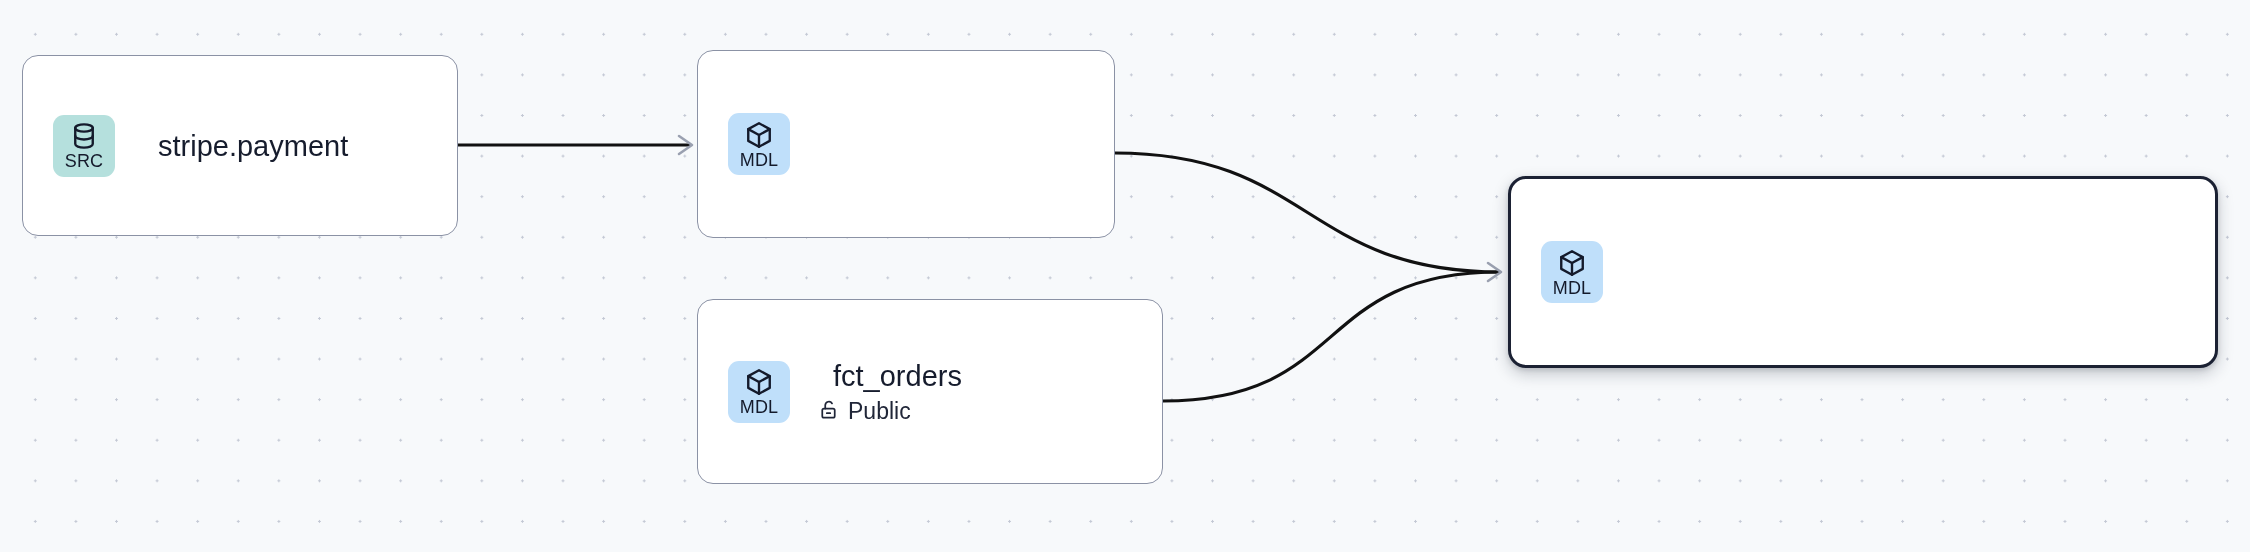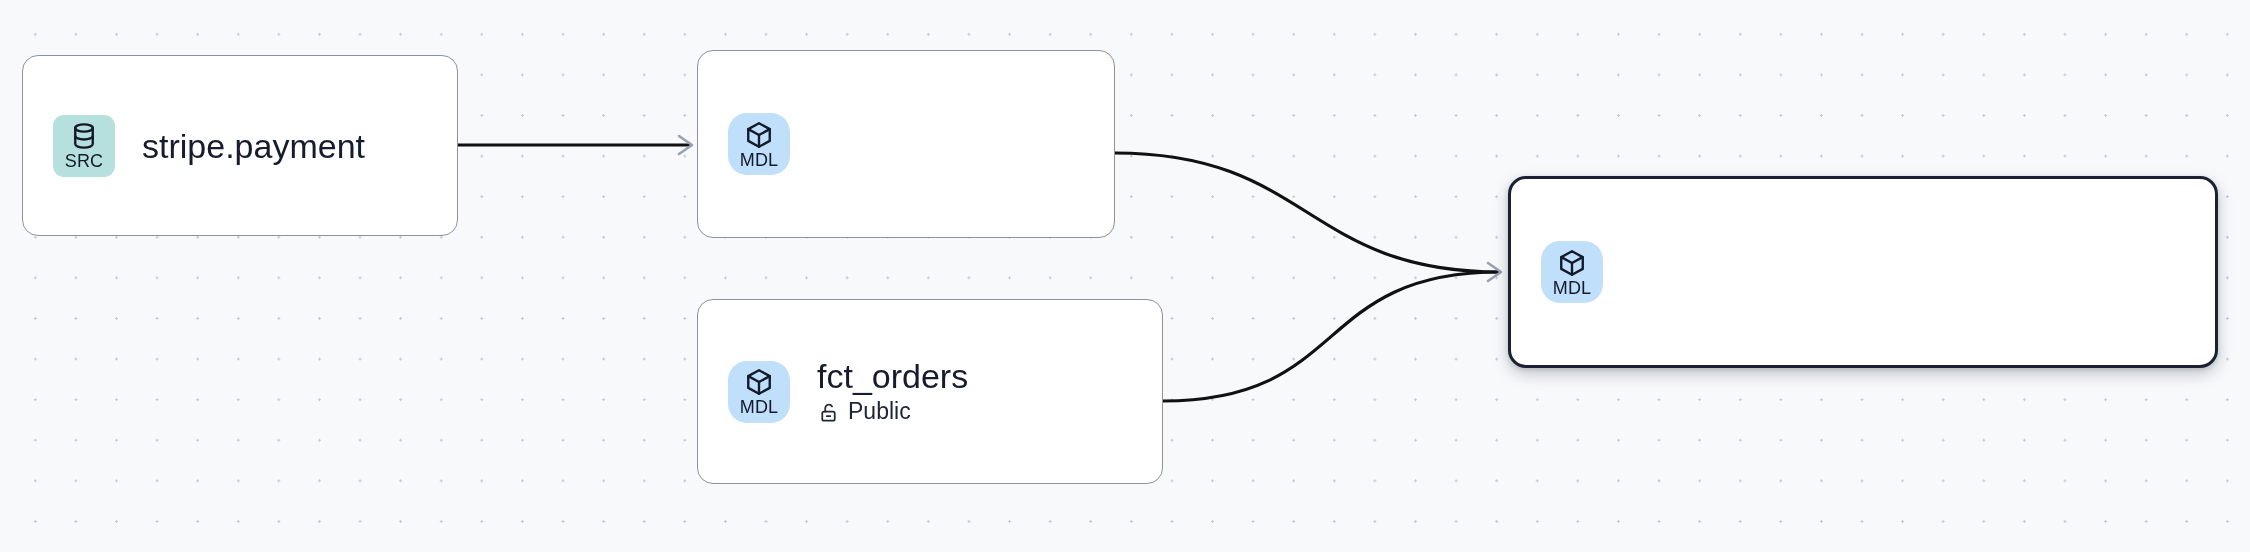--- a/index.html
+++ b/index.html
@@ -60,51 +60,52 @@
     width: 62px;
     height: 62px;
     border-radius: 11px;
     display: flex;
     flex-direction: column;
     align-items: center;
     justify-content: center;
     gap: 1px;
   }
   .badge.src { background: #b5e0dd; }
-  .badge.mdl { background: #bfdffa; border-radius: 19px; }
+  .badge.mdl { background: #bfdffa; }
 
   .badge svg { display: block; }
 
   .badge-label {
     font-size: 18px;
     line-height: 18px;
     color: #141a2b;
     letter-spacing: 0.2px;
     font-family: "Liberation Sans", sans-serif;
   }
 
   .node-body {
     margin-left: 27px;
     display: flex;
     flex-direction: column;
     justify-content: center;
     gap: 5px;
   }
 
   .node-title {
-    font-size: 34px;
+    font-size: 29px;
     line-height: 34px;
     color: #161c2d;
     white-space: nowrap;
     font-family: "Liberation Sans", sans-serif;
+    margin-left: 16px;
   }
 
   .node-sub {
     display: flex;
-    align-items: flex-end;
+    align-items: flex-start;
     gap: 8px;
     font-size: 23px;
     line-height: 26px;
     color: #202638;
   }
   .node-sub svg { display: block; flex: 0 0 auto; }
 </style>
 </head>
 <body>
 

